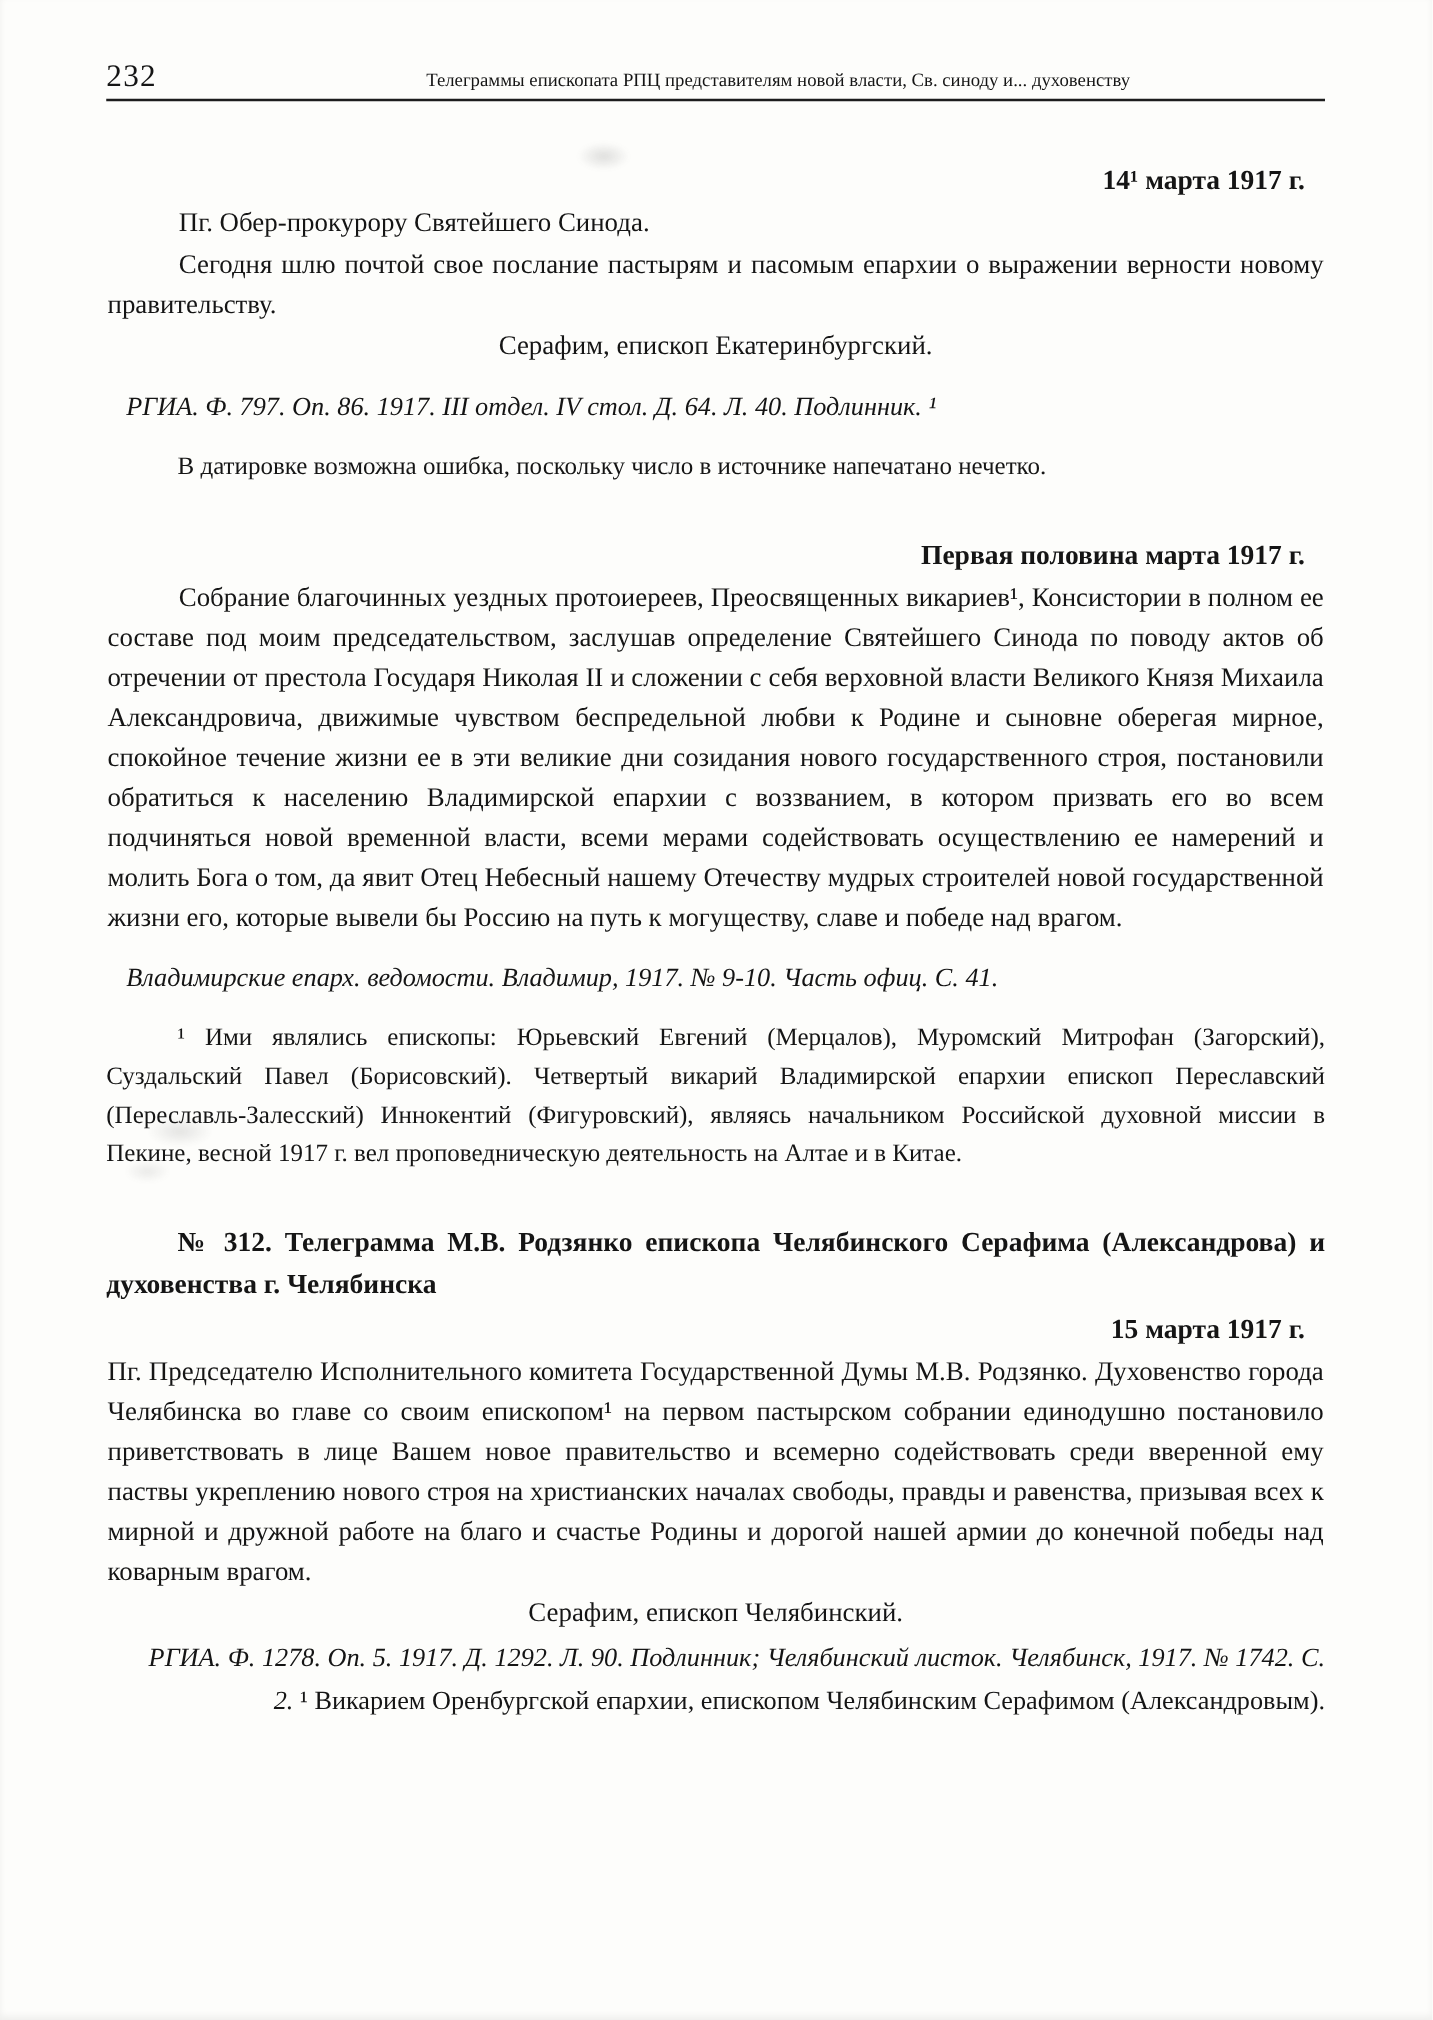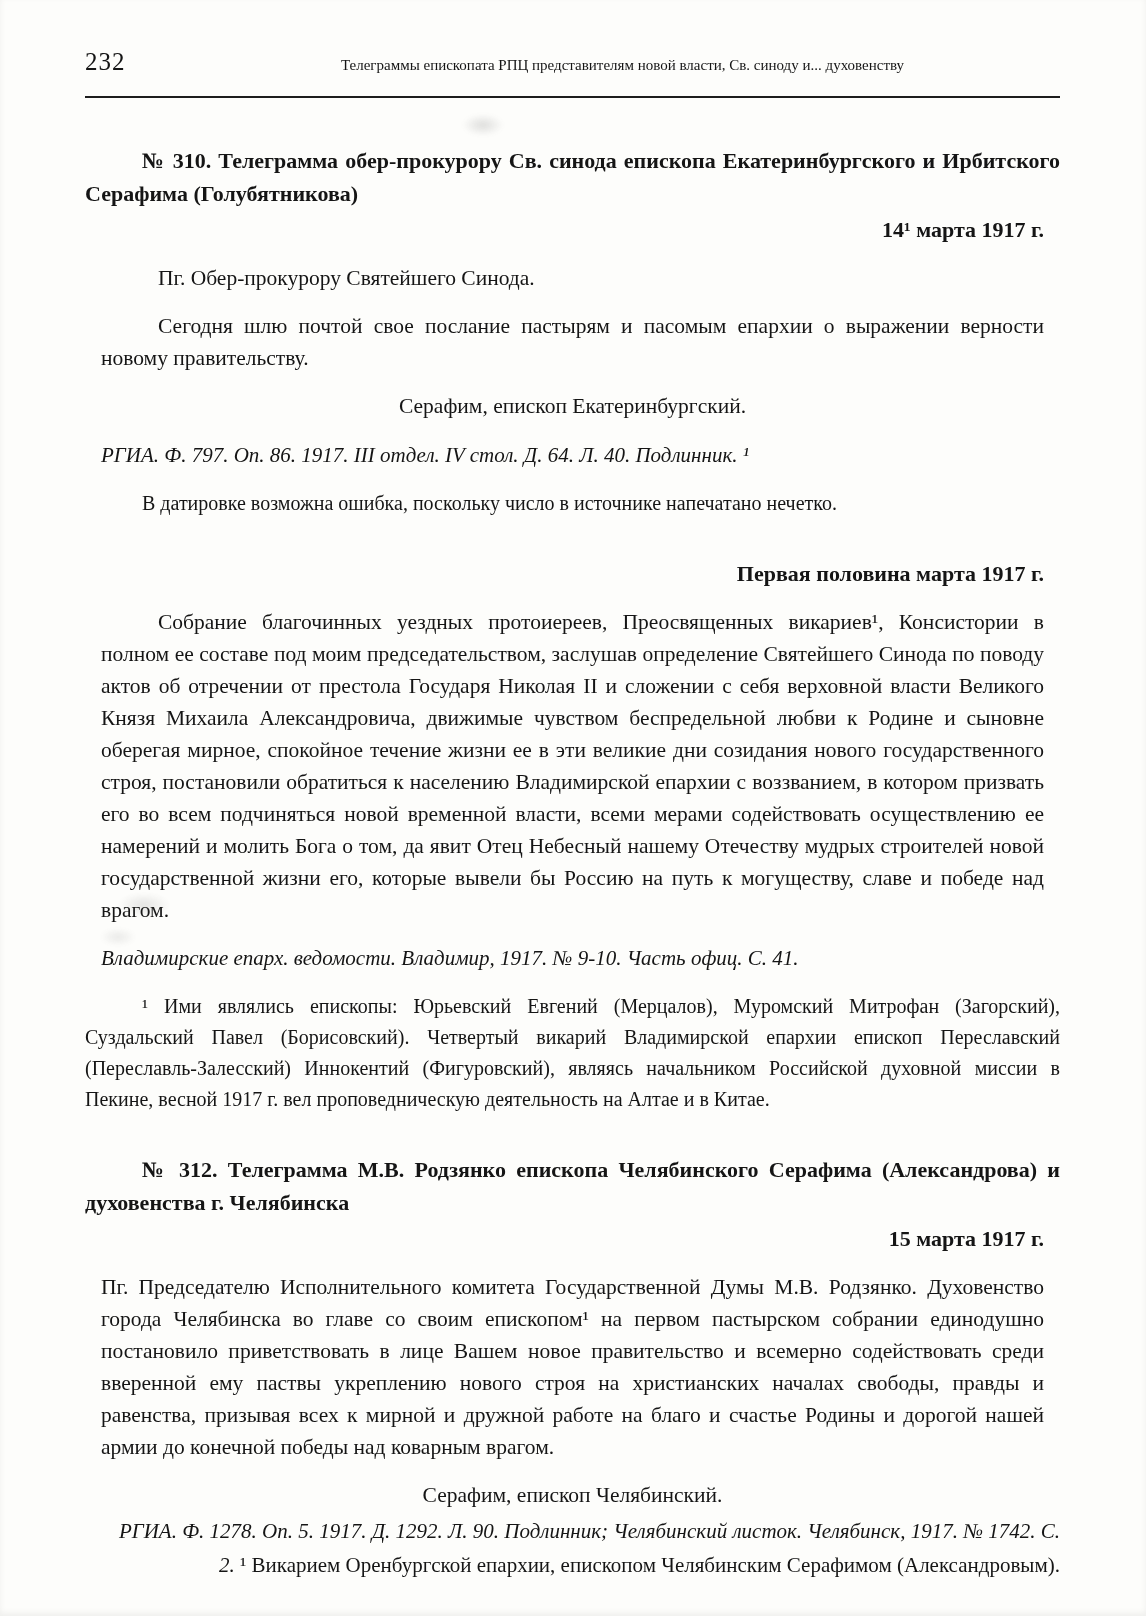--- a/index.html
+++ b/index.html
@@ -18,21 +18,21 @@
     padding: 48px 86px 30px 85px;
     overflow: hidden;
     box-shadow: inset 0 -3px 6px rgba(0,0,0,0.06);
   }
 
   
   .page-header {
     display: flex;
     align-items: baseline;
     border-bottom: 2px solid #1d1d1d;
-    padding-bottom: 20px;
+    padding-bottom: 3px;
   }
   .page-number {
     font-size: 25px;
     letter-spacing: 1px;
     width: 120px;
     flex: 0 0 auto;
   }
   .running-title {
     flex: 1 1 auto;
     text-align: center;
@@ -57,21 +57,21 @@
     font-weight: bold;
     font-size: 22px;
     line-height: 33px;
     text-align: right;
     margin: 0 16px 2px 0;
   }
   .body-p {
     font-size: 21.5px;
     line-height: 32px;
     text-align: justify;
-    margin: 16px;
+    margin: 1px;
   }
   .indent { text-indent: 57px; }
   .signature {
     font-size: 21.5px;
     line-height: 33px;
     text-align: center;
     margin: 0;
   }
   .source {
     font-size: 21px;
@@ -114,21 +114,20 @@
   <div class="smudge smudge-1"></div>
   <div class="smudge smudge-2"></div>
   <div class="smudge smudge-3"></div>
 
   <header class="page-header">
     <span class="page-number">232</span>
     <span class="running-title">Телеграммы епископата РПЦ представителям новой власти, Св. синоду и... духовенству</span>
   </header>
 
   <section class="doc doc-first">
-    <p class="doc-title">№ 310. Телеграмма обер-прокурору Св. синода епископа Екатеринбургского и Ирбитского Серафима (Голубятникова)</p>
     <p class="doc-date">14¹ марта 1917 г.</p>
     <p class="body-p indent">Пг. Обер-прокурору Святейшего Синода.</p>
     <p class="body-p indent">Сегодня шлю почтой свое послание пастырям и пасомым епархии о выражении верности новому правительству.</p>
     <p class="signature">Серафим, епископ Екатеринбургский.</p>
     <p class="source">РГИА. Ф. 797. Оп. 86. 1917. III отдел. IV стол. Д. 64. Л. 40. Подлинник. ¹</p>
     <p class="footnote indent">В датировке возможна ошибка, поскольку число в источнике напечатано нечетко.</p>
   </section>
 
   <section class="doc">
     <p class="doc-date">Первая половина марта 1917 г.</p>

